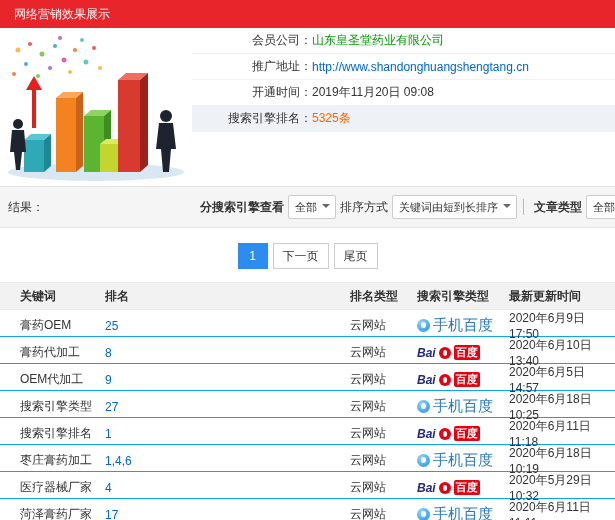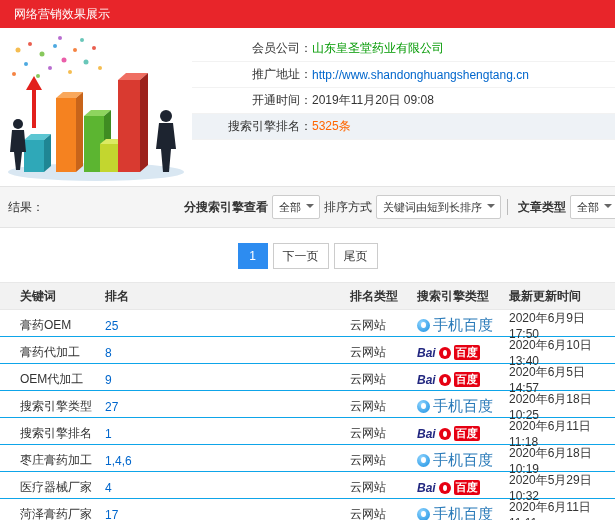--- a/index.html
+++ b/index.html
@@ -7,31 +7,31 @@
     width:615px;height:520px;overflow:hidden;background:#fff;
     font-family:"Liberation Sans","DejaVu Sans",sans-serif;
     font-size:12px;color:#333;position:relative;
   }
   
   .header{height:28px;background:#e8252a;color:#fff;display:flex;align-items:center;
     padding:0 14px;font-size:12px;}
   
   .top{display:flex;height:158px;}
   .illu{width:192px;height:152px;flex:none;margin-top:4px;}
-  .info{flex:1;margin-top:8px;}
+  .info{flex:1;}
   .info-row{display:flex;align-items:center;height:25px;border-bottom:1px solid #f2f2f2;}
   .info-row:nth-child(4){background:#eef2f6;}
   .info-label{width:120px;text-align:right;color:#333;flex:none;}
   .v-green{color:#090;text-decoration:none;}
   .v-blue{color:#06c;text-decoration:none;}
   .v-plain{color:#333;}
   .v-orange{color:#f60;}
   
   .filter{height:40px;background:#f5f5f5;border-top:1px solid #e4e4e4;border-bottom:1px solid #e4e4e4;
-    display:flex;align-items:center;padding-left:8px;white-space:nowrap;}
+    display:flex;align-items:center;padding-left:8px;white-space:nowrap;gap:16px;}
   .fgroup{margin-left:136px;display:flex;align-items:center;}
   .flabel{font-weight:bold;color:#333;margin:0 4px;}
   .flabel-n{color:#333;margin:0 4px;}
   .sel{background:#fff;border:1px solid #ccc;height:22px;display:inline-flex;align-items:center;
     padding:0 18px 0 6px;position:relative;font-size:11px;border-radius:2px;cursor:pointer;color:#333;}
   .sel::after{content:"";position:absolute;right:5px;top:8px;border:4px solid transparent;border-top-color:#666;}
   .vdiv{width:1px;height:16px;background:#bbb;margin:0 6px;}
   
   .pager{display:flex;justify-content:center;align-items:center;gap:5px;padding:15px 0 13px 0;}
   .page{min-width:10px;height:24px;display:flex;align-items:center;justify-content:center;

